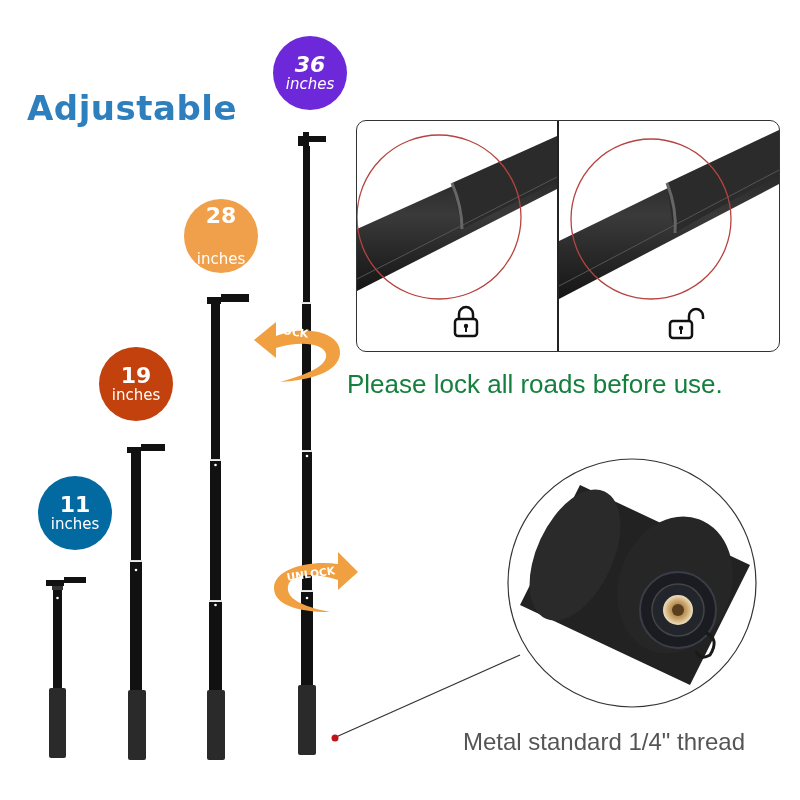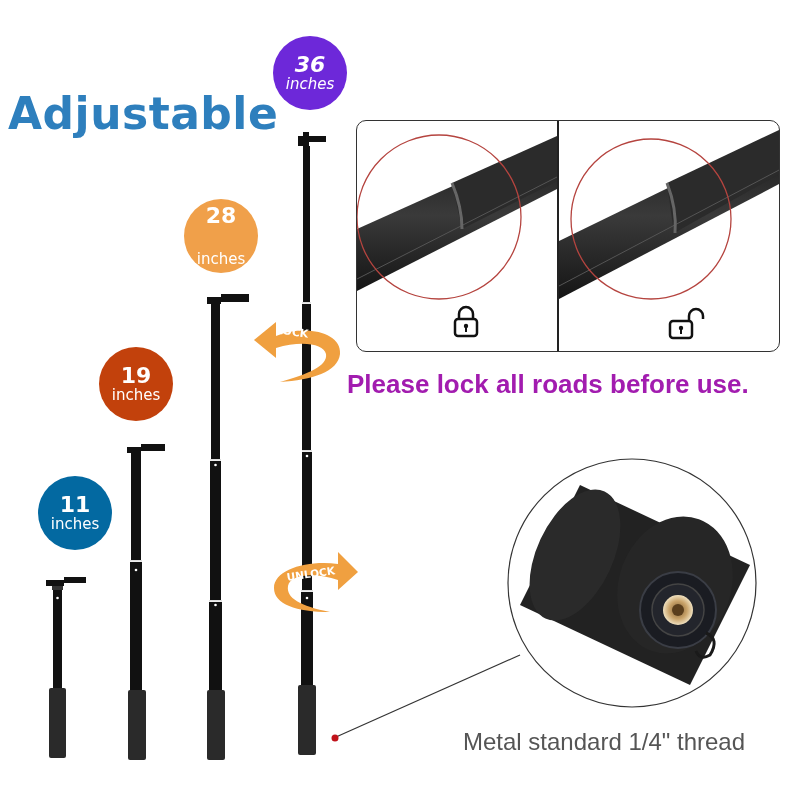--- a/index.html
+++ b/index.html
@@ -1,18 +1,18 @@
 <!DOCTYPE html>
 <html><head>
 <meta charset="utf-8">
 <style>
   html, body { margin:0; padding:0; background:#ffffff; }
   body { width:800px; height:800px; position:relative; overflow:hidden; font-family:"Liberation Sans", sans-serif; }
   .abs { position:absolute; }
-  .title { left:8px; top:88px; font-family:"DejaVu Sans", sans-serif; font-weight:bold; font-size:44px; letter-spacing:0.5px; }
+  .title { left:27px; top:88px; font-family:"DejaVu Sans", sans-serif; font-weight:bold; font-size:34px; letter-spacing:0.5px; }
   .badge { position:absolute; border-radius:50%; display:flex; flex-direction:column; align-items:center; justify-content:center; color:#fff; font-family:"DejaVu Sans", sans-serif; }
   .badge .num { font-weight:bold; font-size:22px; line-height:22px; }
   .badge .unit { font-size:15px; line-height:17px; }
   .panel { left:356px; top:120px; width:424px; height:232px; border:1.5px solid #333; border-radius:10px; box-sizing:border-box; overflow:hidden; background:#fff; }
   .panel-half { position:absolute; top:0; height:100%; }
   .caption { color:#555; font-weight:300; font-family:"Liberation Sans", sans-serif; white-space:nowrap; }
 </style>
 </head>
 <body>
 
@@ -131,21 +131,21 @@
       <g transform="translate(110,186)">
         <rect x="1" y="14" width="22" height="17" rx="3" fill="none" stroke="#111" stroke-width="2.5"></rect>
         <path d="M20 14 v-5 a7 7 0 0 1 14 0 v3" fill="none" stroke="#111" stroke-width="2.5"></path>
         <circle cx="12" cy="21" r="2.2" fill="#111"></circle>
         <rect x="11" y="22" width="2" height="5" fill="#111"></rect>
       </g>
     </svg>
   </div>
 </div>
 
-<div class="abs caption" style="left:347px;top:369px;font-size:26px;color:#a21caf;font-weight:bold;">Please lock all roads before use.</div>
+<div class="abs caption" style="left:347px;top:369px;font-size:26px;color:#15803d;">Please lock all roads before use.</div>
 
 <svg class="abs" style="left:330px;top:455px;" width="470" height="300" viewBox="0 0 470 300">
   <defs>
     <clipPath id="detailClip">
         <circle cx="302" cy="128" r="124"></circle>
       </clipPath>
     <radialGradient id="brassG" cx="0.5" cy="0.5" r="0.5">
       <stop offset="0" stop-color="#7a5a30"></stop>
       <stop offset="0.6" stop-color="#c9a36a"></stop>
       <stop offset="1" stop-color="#efe0bf"></stop>

